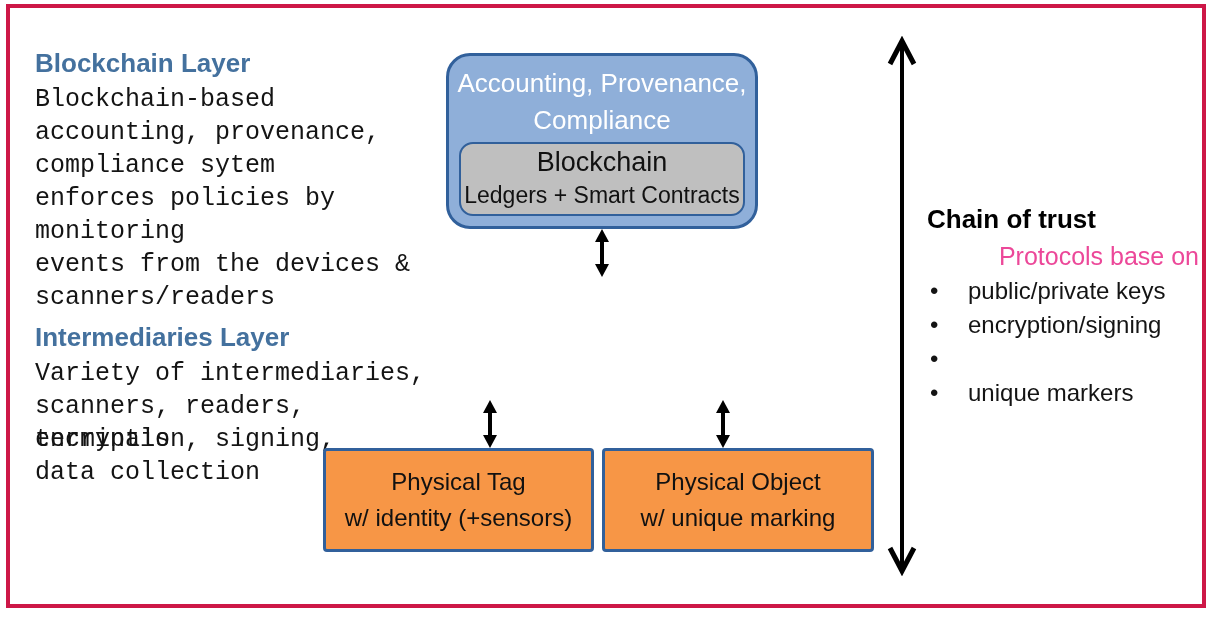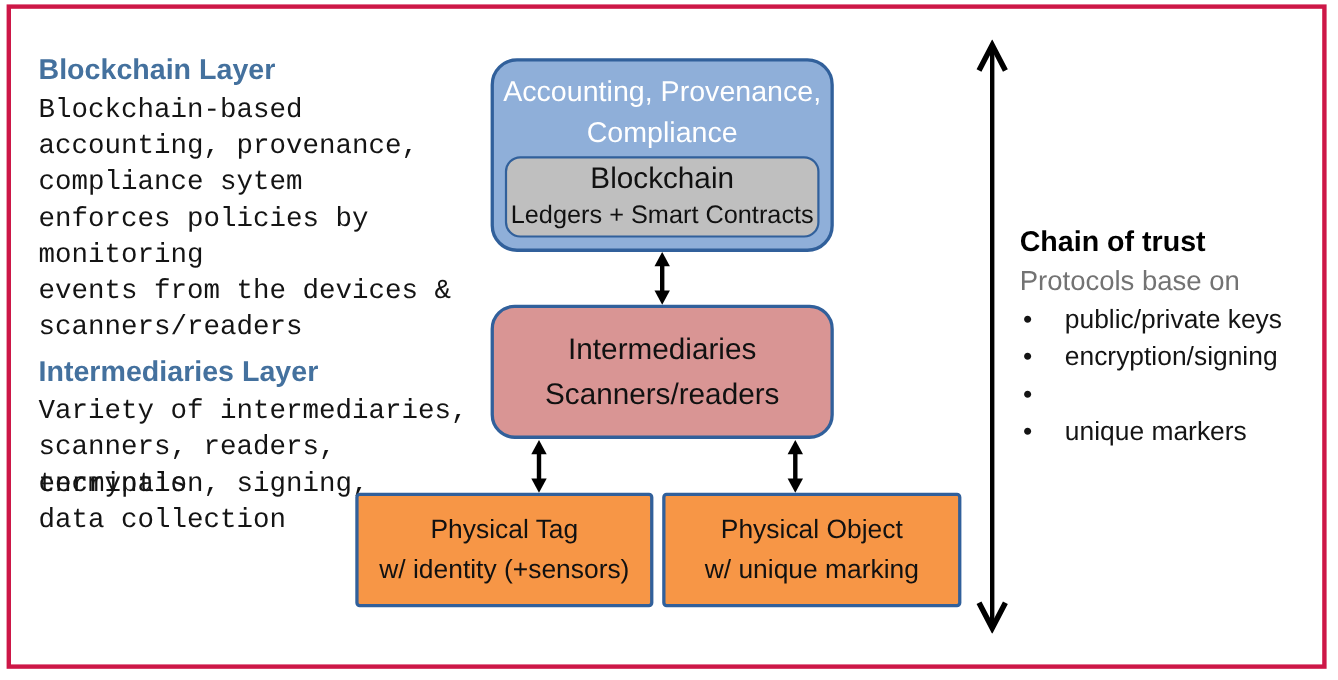--- a/index.html
+++ b/index.html
@@ -83,21 +83,21 @@
   #orange-box-1 { left: 323px; top: 448px; width: 271px; height: 104px; }
   #orange-box-2 { left: 602px; top: 448px; width: 272px; height: 104px; }
   .box-line { white-space: nowrap; }
 
   
   .arrow-abs { position: absolute; }
 
   
   #chain-of-trust { position: absolute; left: 927px; top: 201px; width: 272px; }
   .chain-heading { font-weight: bold; font-size: 26px; line-height: 37px; color: #000; }
-  .chain-sub { font-size: 25px; line-height: 36px; color: #737373; }
+  .chain-sub { font-size: 25px; line-height: 36px; color: #ec4899; text-align: right; }
   .bullet-row { display: flex; font-size: 24px; line-height: 34px; color: #141414; }
   .bullet-glyph { width: 41px; padding-left: 3px; box-sizing: border-box; }
   .bullet-text { flex: 1; white-space: nowrap; }
 </style>
 </head>
 <body>
 
 <div class="stage">
 
   <div class="frame"></div>
@@ -131,24 +131,20 @@
       <div class="gray-line2">Ledgers + Smart Contracts</div>
     </div>
   </div>
 
   <svg class="arrow-abs" style="left:590px; top:228px;" width="24" height="50" viewBox="0 0 24 50">
     <line x1="12" y1="9" x2="12" y2="41" stroke="#000" stroke-width="4"></line>
     <polygon points="12,1 5,14 19,14" fill="#000"></polygon>
     <polygon points="12,49 5,36 19,36" fill="#000"></polygon>
   </svg>
 
-  <div class="dbox" id="pink-box">
-    <div class="box-line">Intermediaries</div>
-    <div class="box-line">Scanners/readers</div>
-  </div>
 
   <svg class="arrow-abs" style="left:478px; top:399px;" width="24" height="50" viewBox="0 0 24 50">
     <line x1="12" y1="9" x2="12" y2="41" stroke="#000" stroke-width="4"></line>
     <polygon points="12,1 5,14 19,14" fill="#000"></polygon>
     <polygon points="12,49 5,36 19,36" fill="#000"></polygon>
   </svg>
 
   <svg class="arrow-abs" style="left:711px; top:399px;" width="24" height="50" viewBox="0 0 24 50">
     <line x1="12" y1="9" x2="12" y2="41" stroke="#000" stroke-width="4"></line>
     <polygon points="12,1 5,14 19,14" fill="#000"></polygon>

